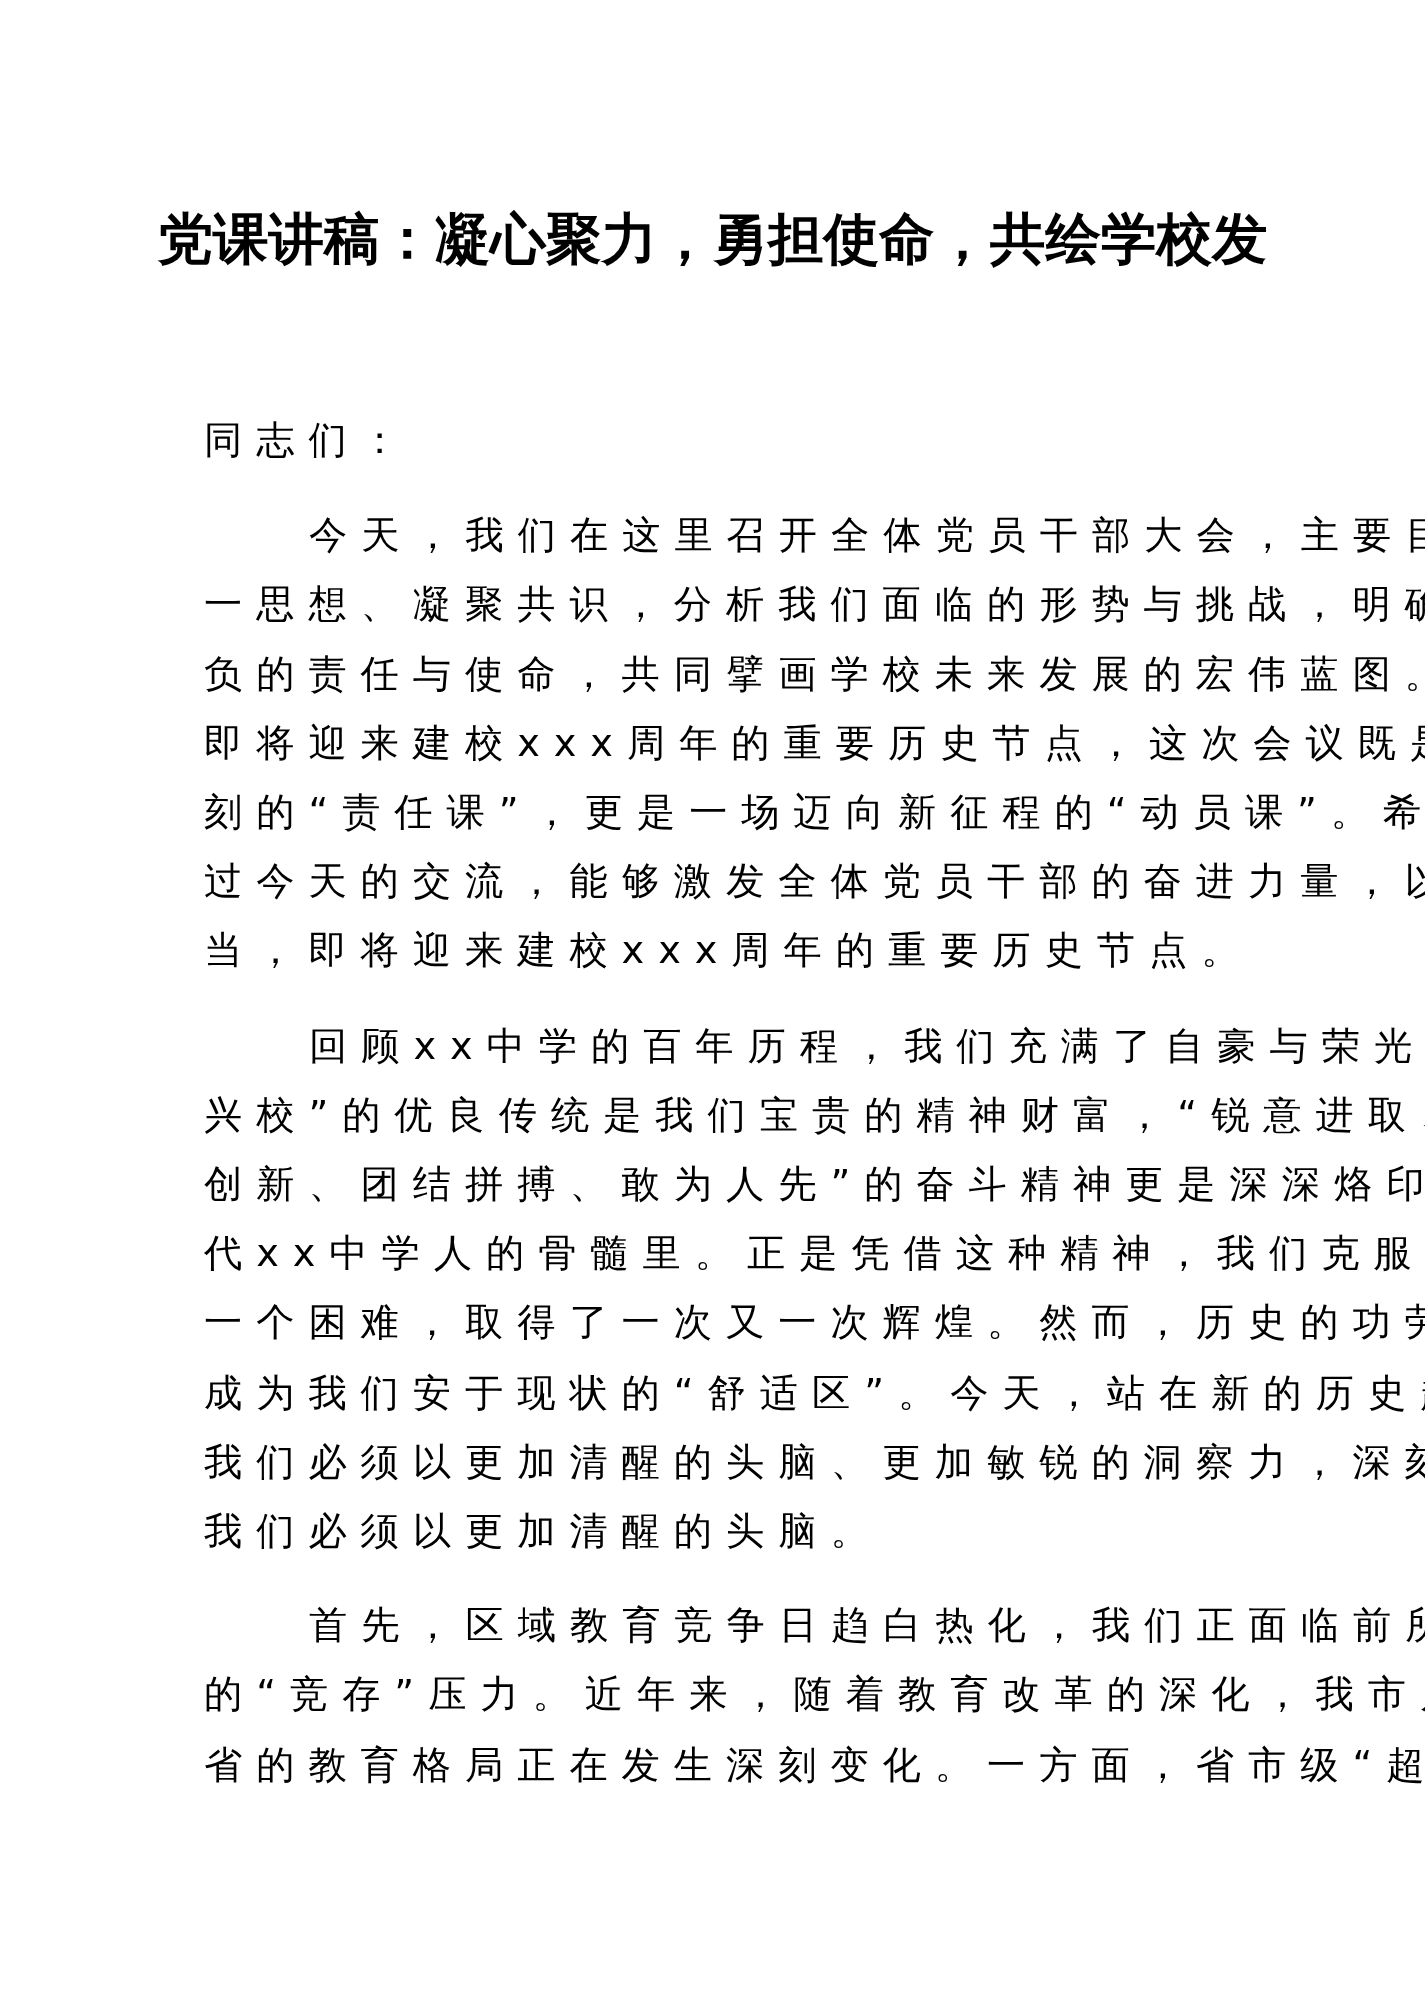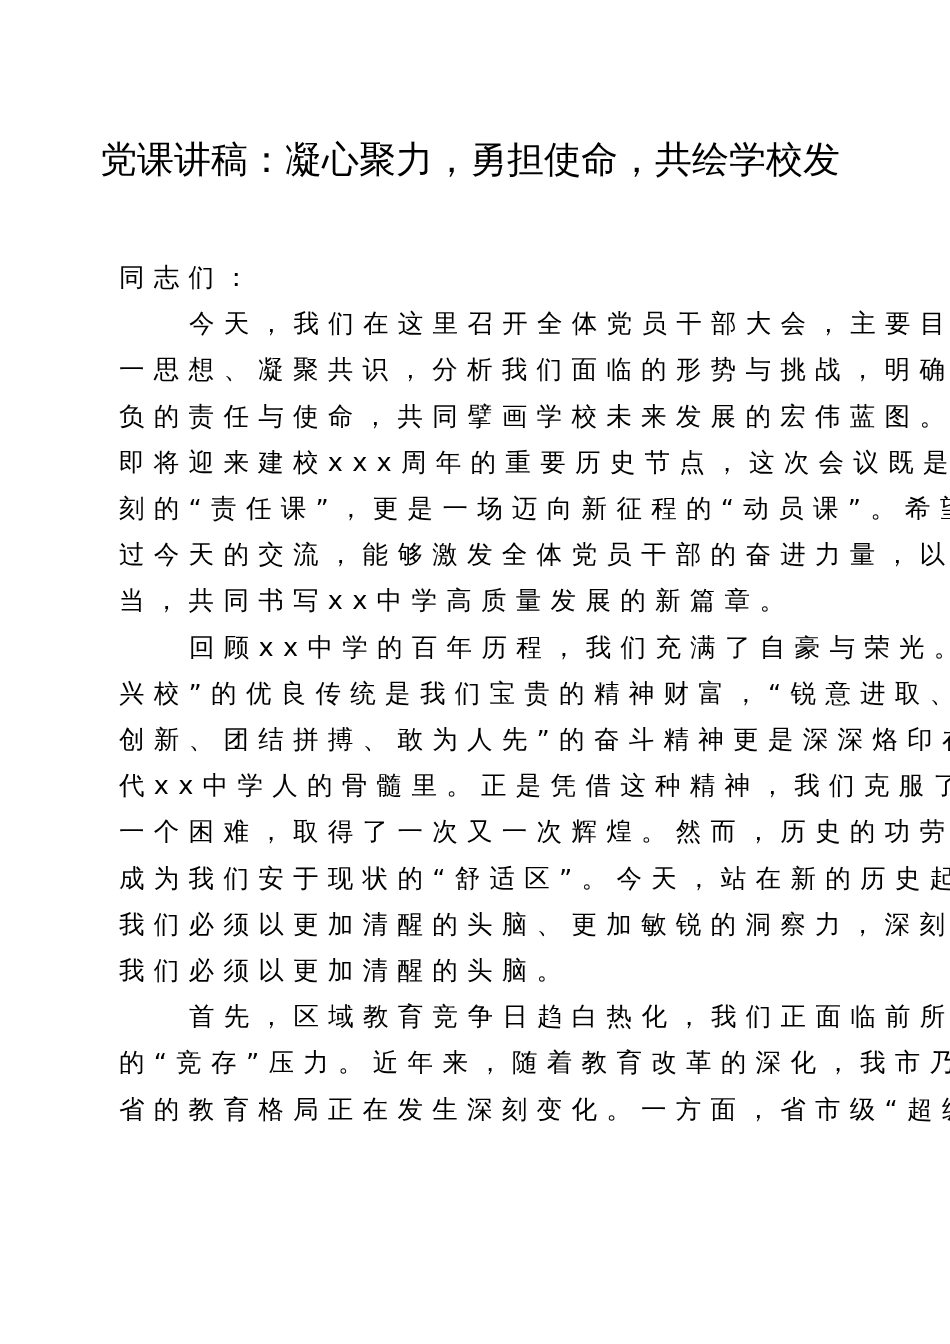--- a/index.html
+++ b/index.html
@@ -20,41 +20,41 @@
       top: 0;
       width: 950px;
       height: 1344px;
       background: #ffffff;
     }
     .title {
       position: absolute;
       left: 100px;
       top: 136px;
       width: 750px;
-      text-align: left;
+      text-align: center;
       font-family: "DejaVu Serif", "Liberation Serif", serif;
-      font-weight: normal;
+      font-weight: bold;
       font-size: 37px;
       line-height: 47px;
       letter-spacing: 0px;
       margin: 0;
     }
     .body {
       position: absolute;
       left: 119px;
       top: 254px;
       width: 712px;
       font-family: "DejaVu Sans", "Liberation Sans", sans-serif;
       font-size: 25.5px;
       line-height: 46.2px;
       letter-spacing: 9.3px;
       text-align: justify;
     }
     .body p {
-      margin: 0;
+      margin: 17px;
       padding: 0;
     }
     .body p.indent {
       text-indent: 70px;
     }
     .body p.heading {
       text-indent: 50px;
       font-weight: bold;
       letter-spacing: 1px;
       font-size: 26px;
@@ -75,21 +75,21 @@
   <div class="body">
     <p>同志们：</p>
 
     <p class="indent">
       <span class="line">今天，我们在这里召开全体党员干部大会，主要目的是统</span>
       <span class="line" style="text-indent:0">一思想、凝聚共识，分析我们面临的形势与挑战，明确我们肩</span>
       <span class="line" style="text-indent:0">负的责任与使命，共同擘画学校未来发展的宏伟蓝图。在学校</span>
       <span class="line" style="text-indent:0">即将迎来建校xxx周年的重要历史节点，这次会议既是一次深</span>
       <span class="line" style="text-indent:0">刻的“责任课”，更是一场迈向新征程的“动员课”。希望通</span>
       <span class="line" style="text-indent:0">过今天的交流，能够激发全体党员干部的奋进力量，以实干担</span>
-      <span class="line" style="text-indent:0">当，共同书写xx中学高质量发展的新篇章。</span>
+      <span class="line" style="text-indent:0">当，即将迎来建校xxx周年的重要历史节点。</span>
     </p>
 
 
     <p class="indent">
       <span class="line">回顾xx中学的百年历程，我们充满了自豪与荣光。“人和</span>
       <span class="line" style="text-indent:0">兴校”的优良传统是我们宝贵的精神财富，“锐意进取、求实</span>
       <span class="line" style="text-indent:0">创新、团结拼搏、敢为人先”的奋斗精神更是深深烙印在每一</span>
       <span class="line" style="text-indent:0">代xx中学人的骨髓里。正是凭借这种精神，我们克服了一个又</span>
       <span class="line" style="text-indent:0">一个困难，取得了一次又一次辉煌。然而，历史的功劳簿不能</span>
       <span class="line" style="text-indent:0">成为我们安于现状的“舒适区”。今天，站在新的历史起点上，</span>

